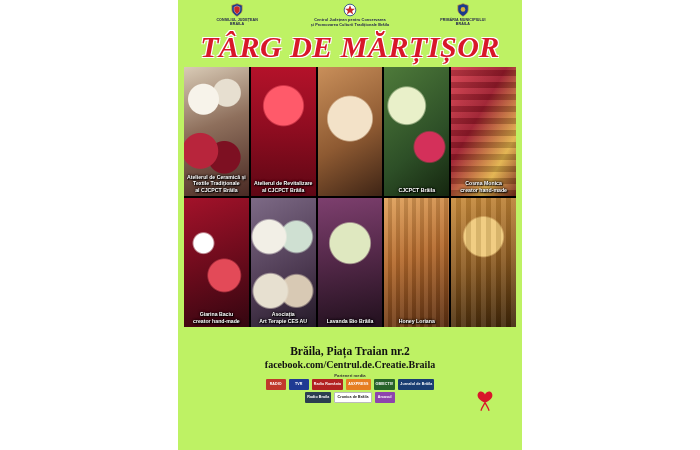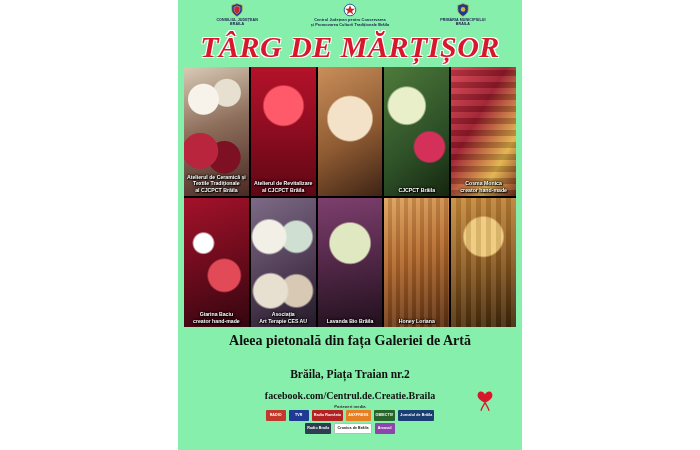--- a/index.html
+++ b/index.html
@@ -19,21 +19,21 @@
     height: 450px;
     background: #ffffff;
     box-sizing: border-box;
   }
   .sheet {
     position: absolute;
     left: 178px;
     top: 0px;
     width: 344px;
     height: 450px;
-    background: #86efac;
+    background: #bef264;
     overflow: hidden;
   }
 
   
   .logos-row {
     display: flex;
     align-items: flex-start;
     justify-content: space-between;
     padding: 3px 6px 0 6px;
     box-sizing: border-box;
@@ -187,21 +187,21 @@
   .venue-sub {
     text-align: center;
     font-family: "Liberation Serif", serif;
     font-weight: bold;
     font-size: 11.5px;
     color: #111;
     line-height: 1.3;
     margin-top: 17px;
   }
   .fb {
-    margin-top: 8px;
+    margin-top: 0;
     text-align: center;
     font-family: "Liberation Serif", serif;
     font-weight: bold;
     font-size: 10px;
     color: #111;
   }
   .martisor-mark {
     position: absolute;
     right: 24px;
     bottom: 36px;
@@ -325,21 +325,20 @@
         <div class="caption" style="white-space:pre-line">Lavanda Bio Brăila</div>
       </div>
       <div class="cell p9">
         <div class="caption" style="white-space:pre-line">Honey Loriana</div>
       </div>
       <div class="cell p10">
         <div class="caption" style="white-space:pre-line"></div>
       </div>
     </div>
 
-    <div class="venue">Aleea pietonală din fața Galeriei de Artă</div>
     <div class="venue-sub">Brăila, Piața Traian nr.2</div>
     <div class="fb">facebook.com/Centrul.de.Creatie.Braila</div>
 
     <span class="martisor-mark">
       <svg viewBox="0 0 32 32" width="26" height="26" aria-hidden="true">
         <path d="M16 8 C13 2 6 4 7 10 C8 15 16 18 16 18 C16 18 24 15 25 10 C26 4 19 2 16 8 Z" fill="#d8172a"></path>
         <path d="M16 18 C14 22 12 24 11 28" stroke="#d8172a" stroke-width="1.6" fill="none"></path>
         <path d="M16 18 C18 22 20 24 21 28" stroke="#d8172a" stroke-width="1.6" fill="none"></path>
       </svg>
     </span>

